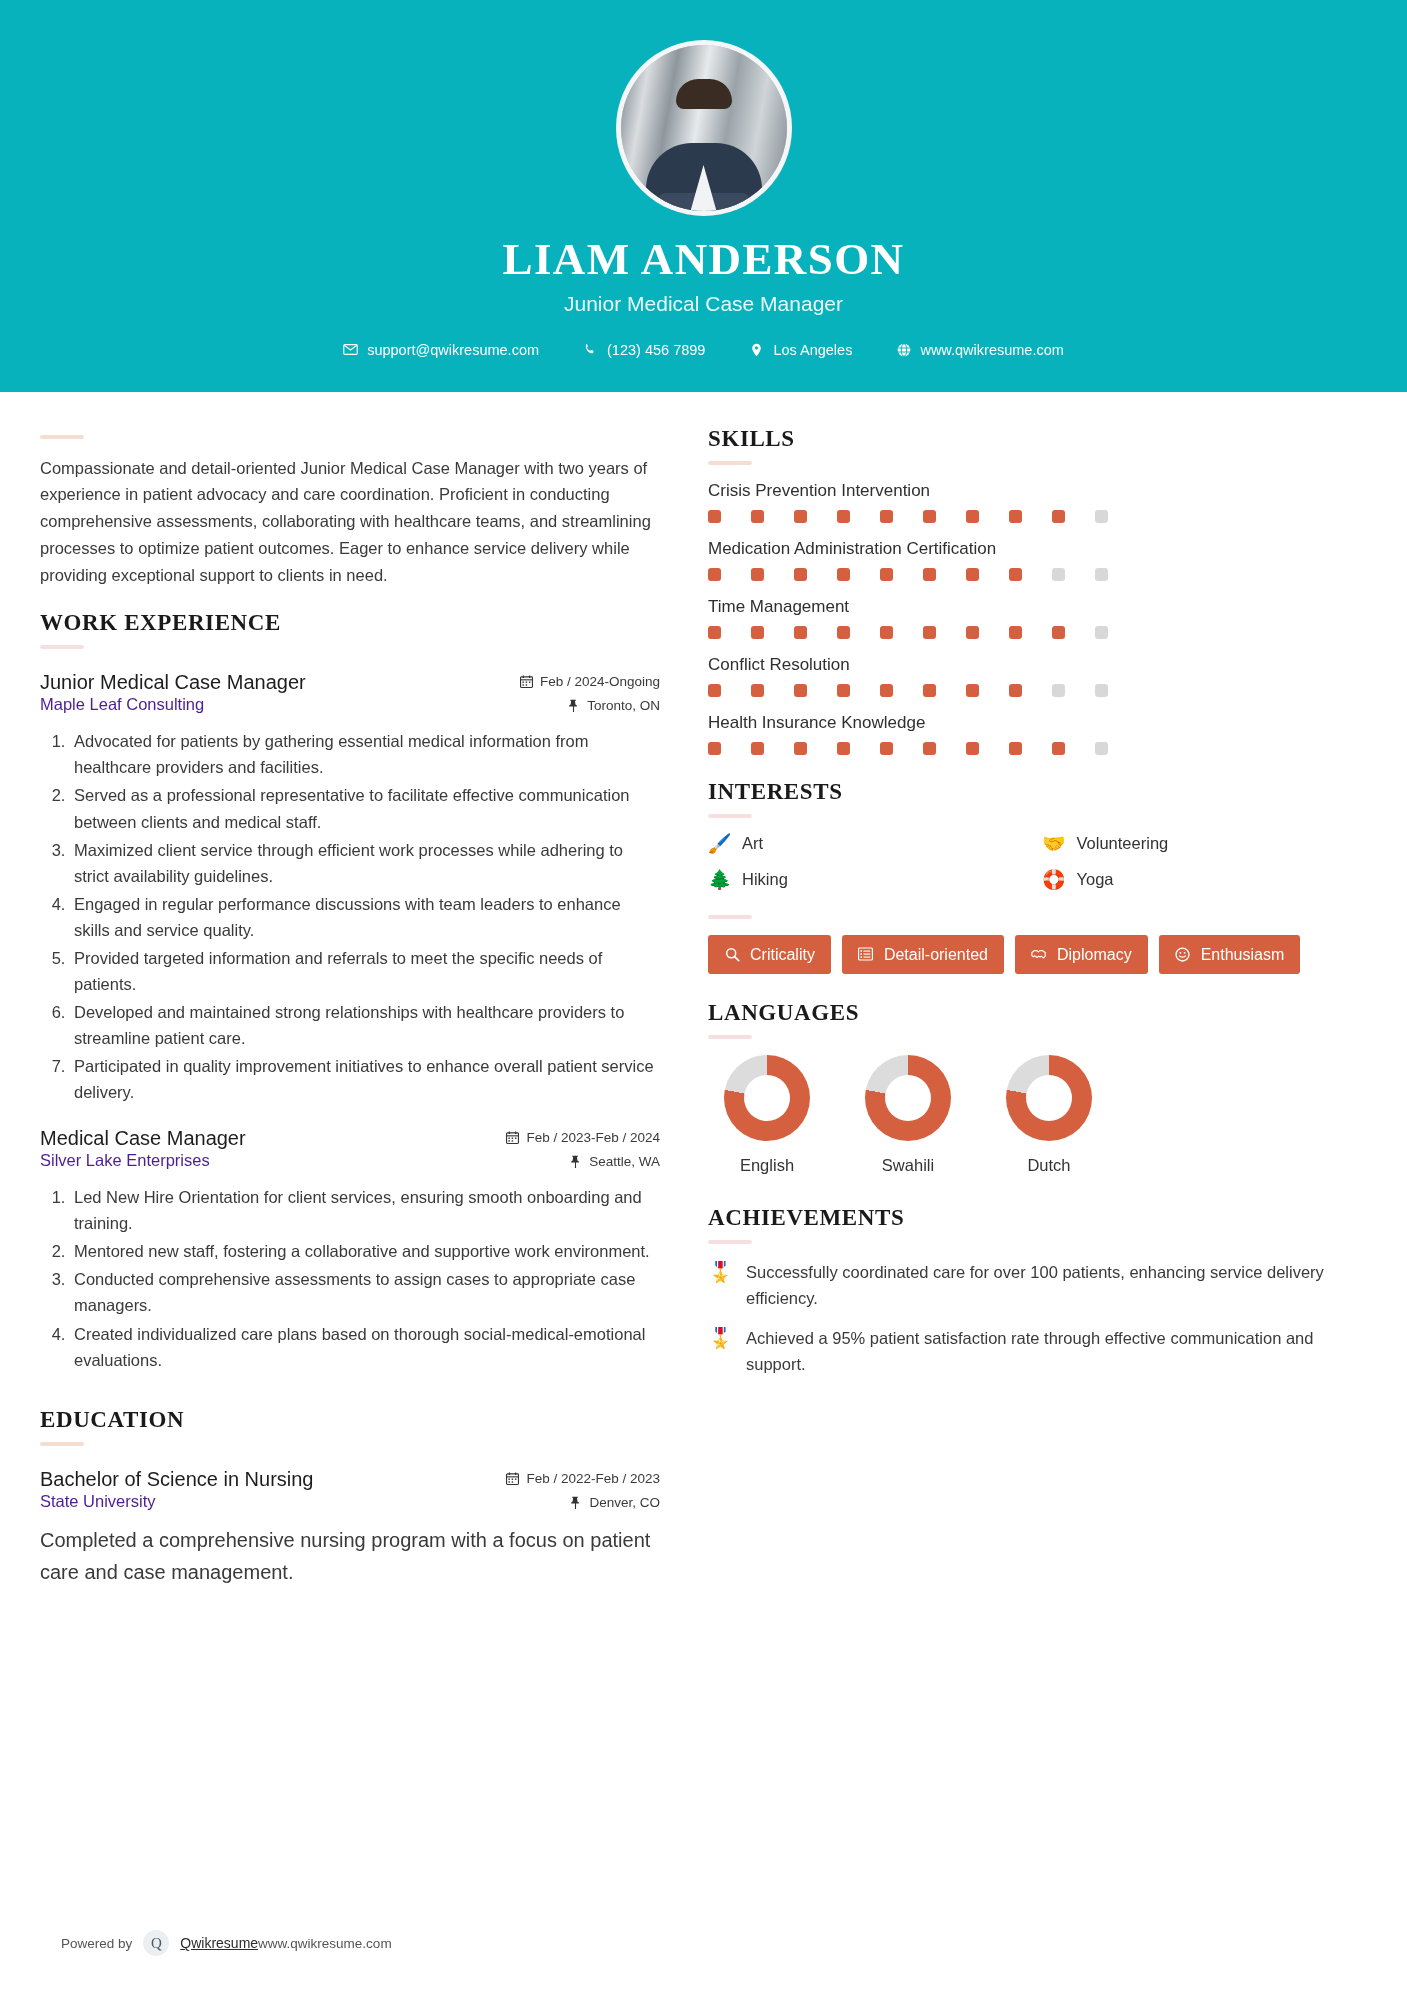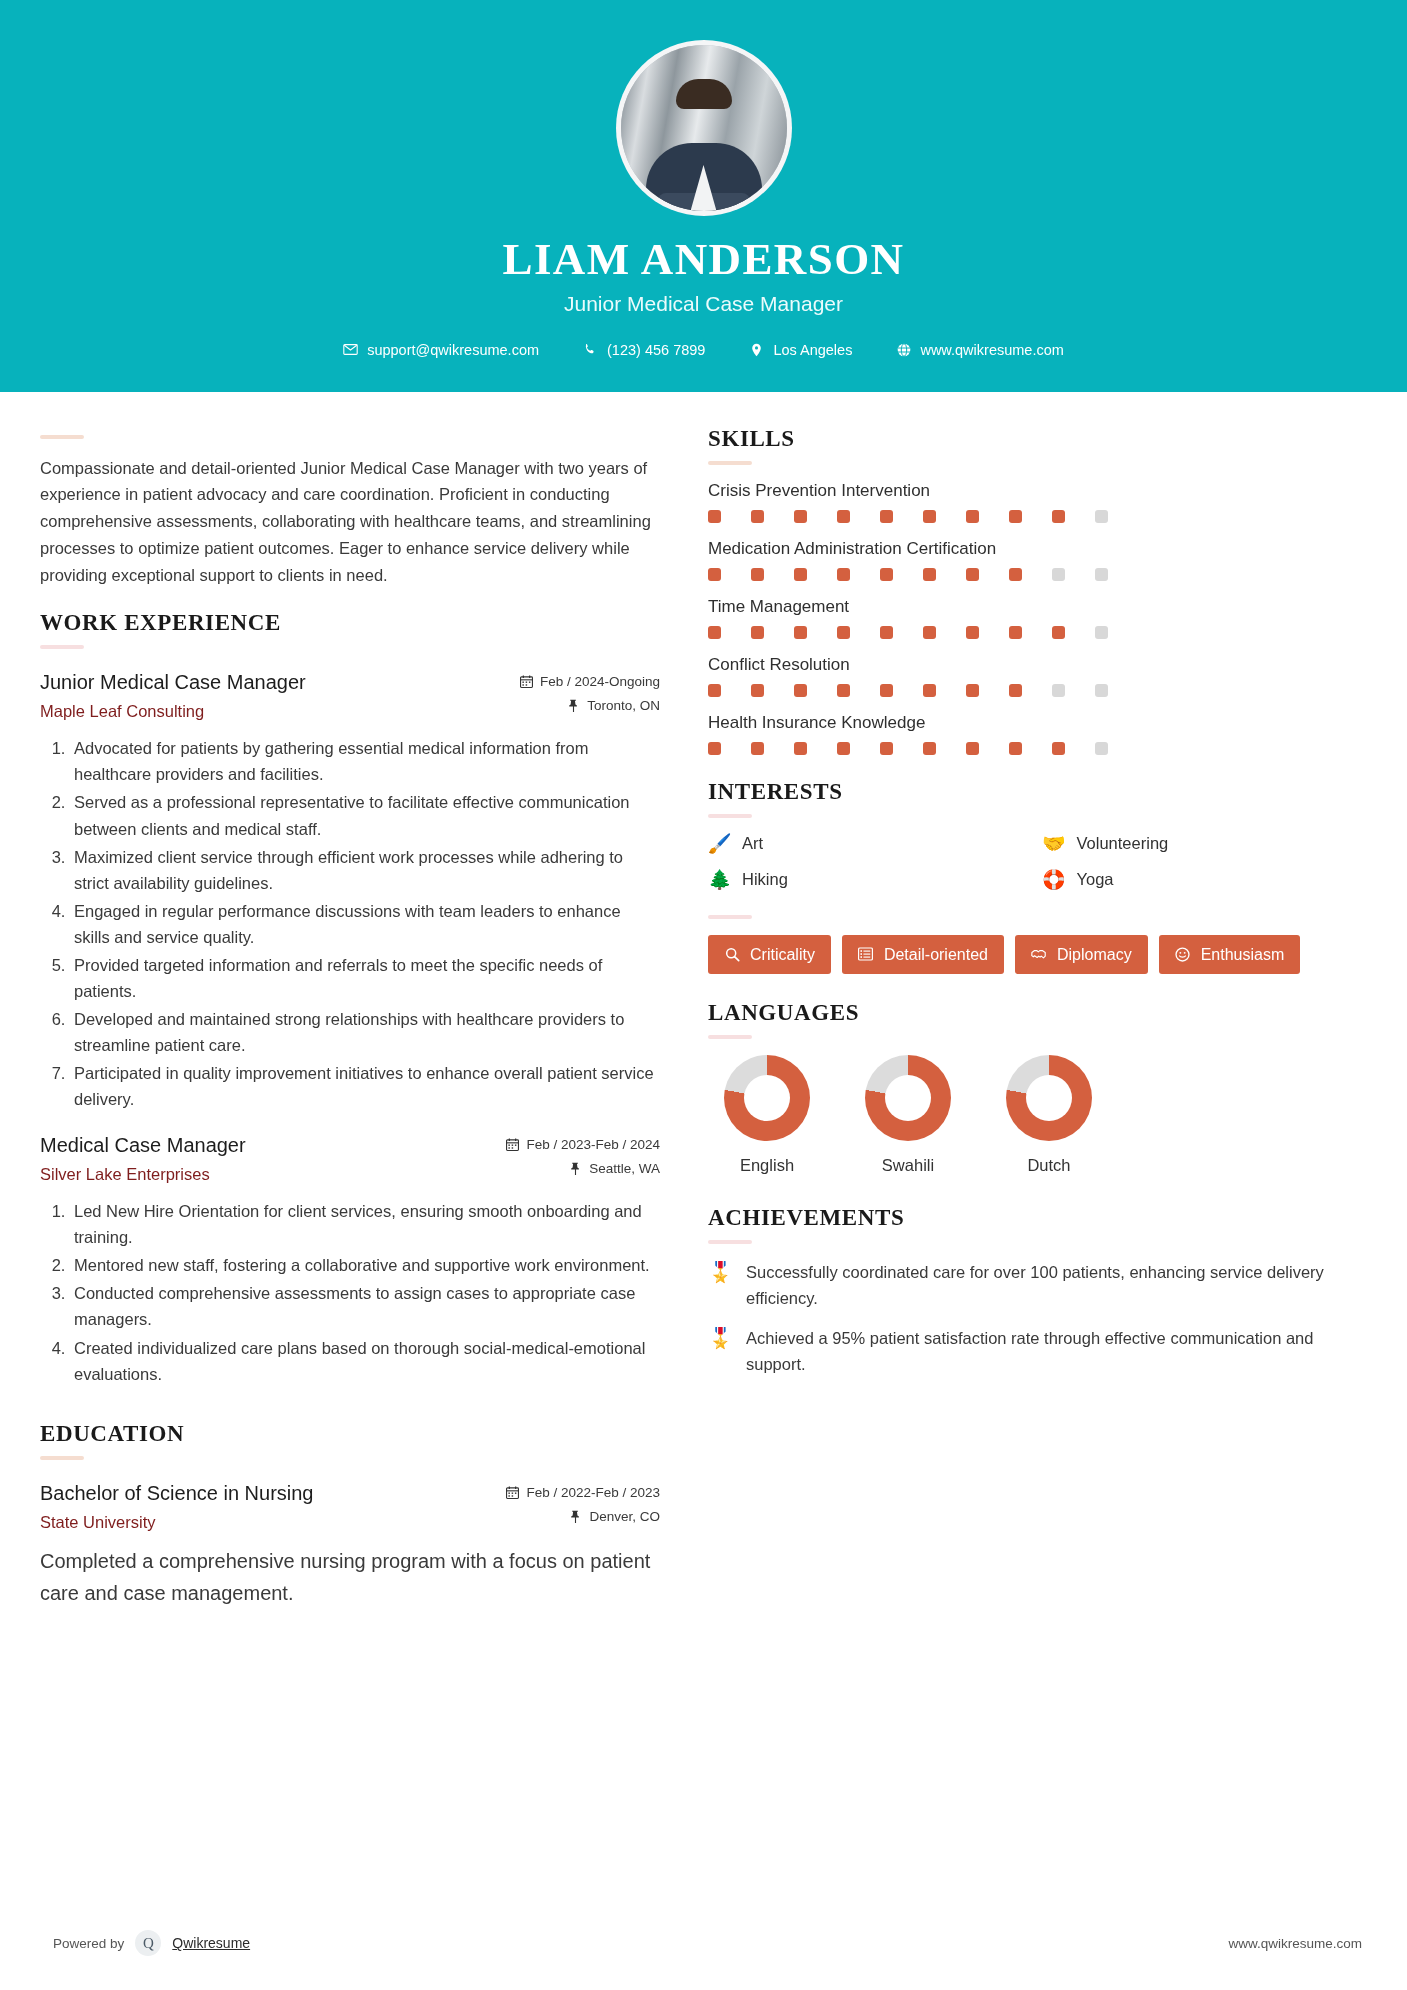--- a/index.html
+++ b/index.html
@@ -97,21 +97,21 @@
   .sec-rule { width:44px; height:4px; background:#f5ddd0; margin:9px 0 16px 0; border-radius:2px; }
   .sec-rule.pink { background:#f7dfe0; }
 
   .summary { font-size:16.5px; line-height:1.62; color:#3a3a3a; }
 
   .block { margin-top:22px; }
   .entry { margin-top:20px; }
   .entry-head { display:flex; justify-content:space-between; align-items:flex-start; }
   .entry-titles { flex:1 1 auto; }
   .job-title { font-size:20px; color:#1d1d1d; font-weight:400; line-height:1.3; }
-  .company { font-size:16.5px; color:#7f1d1d; margin-top:7px; }
+  .company { font-size:16.5px; color:#4c1d95; }
   .entry-meta { text-align:right; flex:0 0 auto; padding-top:5px; }
   .meta-row { display:flex; align-items:center; justify-content:flex-end; gap:7px; font-size:13.5px; color:#3a3a3a; white-space:nowrap; }
   .meta-row + .meta-row { margin-top:9px; }
   .meta-ic { width:13px; height:13px; display:inline-flex; align-items:center; justify-content:center; }
 
   ol.bullets { margin:14px 0 0 0; padding-left:30px; }
   ol.bullets li { font-size:16.5px; line-height:1.58; color:#3a3a3a; margin-bottom:2px; padding-left:4px; }
   .edu-desc { font-size:20px; line-height:1.6; color:#3a3a3a; margin-top:13px; }
 
   
@@ -146,23 +146,23 @@
   }
   .lang-label { margin-top:15px; font-size:16.5px; color:#333; }
 
   
   .ach { display:flex; gap:14px; margin-top:15px; }
   .ach .gl { font-size:20px; line-height:1.2; flex:0 0 auto; width:24px; }
   .ach .tx { font-size:16.5px; line-height:1.55; color:#3a3a3a; }
 
   
   .footer {
-    position:absolute; left:8px; right:0; bottom:0;
+    position:absolute; left:16px; right:0; bottom:0;
     padding:0 45px 34px 45px;
-    display:flex; justify-content:space-between; align-items:center;
+    display:flex; align-items:center;
   }
   .powered { display:flex; align-items:center; gap:11px; font-size:13.5px; color:#555; }
   .qlogo {
     width:26px; height:26px; border-radius:50%;
     background:#eceff1; color:#4b5a66;
     display:flex; align-items:center; justify-content:center;
     font-family:"Liberation Serif", serif; font-size:15px;
   }
   .qname { text-decoration:underline; color:#2b2b2b; font-size:14px; }
   .fright { font-size:13.5px; color:#555; }

